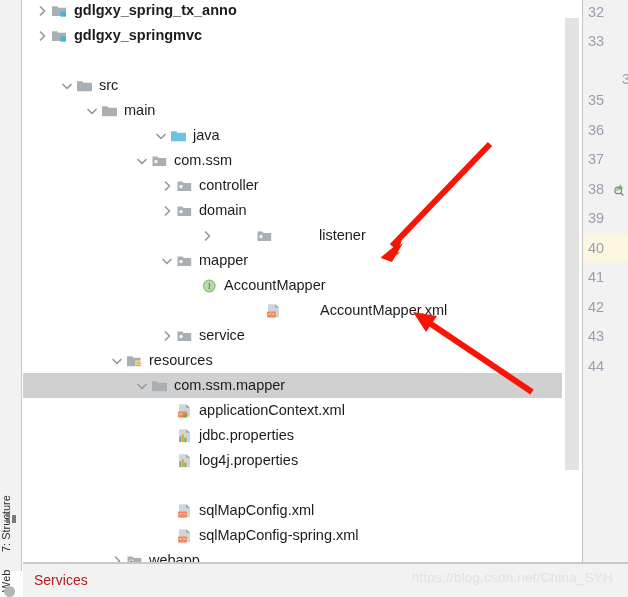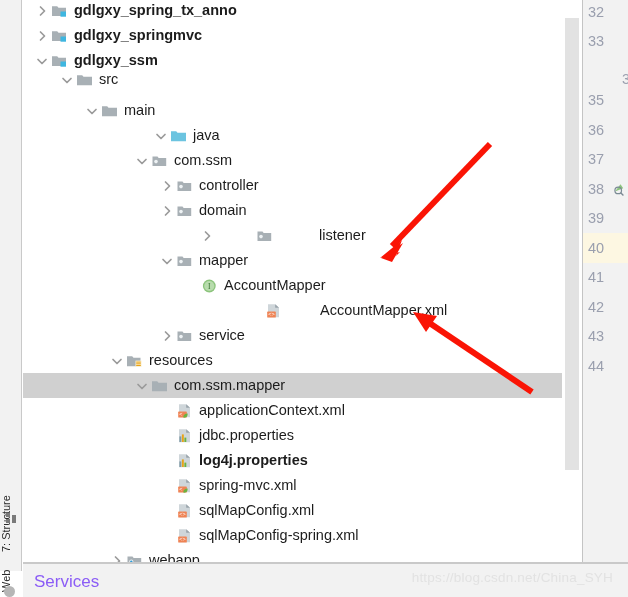--- a/index.html
+++ b/index.html
@@ -99,21 +99,21 @@
   }
   .gutter-badge{position:relative;width:14px;height:14px;}
 
   
   #status-bar{
     position:absolute;left:23px;top:563px;width:605px;height:34px;
     background:#f2f2f2;
   }
   #status-services{
     position:absolute;left:11px;top:9px;
-    font-size:17px;color:#8b5cf6;
+    font-size:14px;color:#b91c1c;
   }
   #watermark{
     position:absolute;right:15px;top:7px;
     font-size:13.5px;color:#e2e2e2;letter-spacing:.2px;
   }
   #status-top-line{
     position:absolute;left:23px;top:563px;width:605px;height:1px;background:#c9c9c9;
   }
 
   
@@ -158,36 +158,21 @@
         </svg>
       </span>
       <span class="ico">
         <svg width="18" height="16" viewBox="0 0 18 16">
           <path d="M1 3.2 h5.2 l1.3 1.6 H15 v8.2 H1 Z" fill="#a8b0b5"></path>
           <rect x="9.5" y="8.5" width="5.5" height="5.2" fill="#3eb6e0"></rect>
         </svg>
       </span>
       <span class="row-label bold">gdlgxy_springmvc</span>
     </div>
-    <div class="row" style="top: 48px;">
-      <span style="display:inline-block;width:12px;flex:0 0 12px;"></span>
-      <span class="chev">
-        <svg width="14" height="14" viewBox="0 0 14 14">
-          <path d="M3 5.5 L7 9.5 L11 5.5" fill="none" stroke="#9a9a9a" stroke-width="1.7" stroke-linecap="round" stroke-linejoin="round"></path>
-        </svg>
-      </span>
-      <span class="ico">
-        <svg width="18" height="16" viewBox="0 0 18 16">
-          <path d="M1 3.2 h5.2 l1.3 1.6 H15 v8.2 H1 Z" fill="#a8b0b5"></path>
-          <rect x="9.5" y="8.5" width="5.5" height="5.2" fill="#3eb6e0"></rect>
-        </svg>
-      </span>
-      <span class="row-label bold">gdlgxy_ssm</span>
-    </div>
-    <div class="row" style="top: 67px;">
+    <div class="row" style="top: 73px;">
       <span style="display:inline-block;width:37px;flex:0 0 37px;"></span>
       <span class="chev">
         <svg width="14" height="14" viewBox="0 0 14 14">
           <path d="M3 5.5 L7 9.5 L11 5.5" fill="none" stroke="#9a9a9a" stroke-width="1.7" stroke-linecap="round" stroke-linejoin="round"></path>
         </svg>
       </span>
       <span class="ico">
         <svg width="18" height="16" viewBox="0 0 18 16">
           <path d="M1 3.2 h5.2 l1.3 1.6 H16 v8.4 H1 Z" fill="#a8b0b5"></path>
         </svg>
@@ -390,47 +375,33 @@
         <svg width="18" height="16" viewBox="0 0 18 16">
           <path d="M3 1.2 h7.2 L14 4.8 v9.4 H3 Z" fill="#cfd6da"></path>
           <path d="M10.2 1.2 L14 4.8 h-3.8 Z" fill="#9aa4ab"></path>
           <rect x="3.4" y="8.4" width="1.9" height="5.6" fill="#7f9aa8"></rect>
           <rect x="5.9" y="6.4" width="1.9" height="7.6" fill="#e8a317"></rect>
           <rect x="8.4" y="9.6" width="1.9" height="4.4" fill="#6cb33f"></rect>
         </svg>
       </span>
       <span class="row-label">jdbc.properties</span>
     </div>
-    <div class="row" style="top: 448px; font-weight: bold;">
+    <div class="row" style="top: 448px;">
       <span style="display:inline-block;width:137px;flex:0 0 137px;"></span>
       <span class="chev"></span>
       <span class="ico">
         <svg width="18" height="16" viewBox="0 0 18 16">
           <path d="M3 1.2 h7.2 L14 4.8 v9.4 H3 Z" fill="#cfd6da"></path>
           <path d="M10.2 1.2 L14 4.8 h-3.8 Z" fill="#9aa4ab"></path>
           <rect x="3.4" y="8.4" width="1.9" height="5.6" fill="#7f9aa8"></rect>
           <rect x="5.9" y="6.4" width="1.9" height="7.6" fill="#e8a317"></rect>
           <rect x="8.4" y="9.6" width="1.9" height="4.4" fill="#6cb33f"></rect>
         </svg>
       </span>
       <span class="row-label">log4j.properties</span>
-    </div>
-    <div class="row" style="top: 473px;">
-      <span style="display:inline-block;width:137px;flex:0 0 137px;"></span>
-      <span class="chev"></span>
-      <span class="ico">
-        <svg width="18" height="16" viewBox="0 0 18 16">
-          <path d="M3 1.2 h7.2 L14 4.8 v9.4 H3 Z" fill="#cfd6da"></path>
-          <path d="M10.2 1.2 L14 4.8 h-3.8 Z" fill="#9aa4ab"></path>
-          <rect x="2.2" y="8.6" width="8.6" height="6" rx="0.6" fill="#ef8354"></rect>
-          <text x="4.8" y="13.4" font-size="5.4" font-family="Liberation Sans, sans-serif" fill="#ffffff" text-anchor="middle">&lt;</text>
-          <path d="M7.2 14.6 c0-3 2.6-4.2 4.4-4 0.4 2.6-1.2 4.6-4.4 4 Z" fill="#6cb33f"></path>
-        </svg>
-      </span>
-      <span class="row-label">spring-mvc.xml</span>
     </div>
     <div class="row" style="top: 498px;">
       <span style="display:inline-block;width:137px;flex:0 0 137px;"></span>
       <span class="chev"></span>
       <span class="ico">
         <svg width="18" height="16" viewBox="0 0 18 16">
           <path d="M3 1.2 h7.2 L14 4.8 v9.4 H3 Z" fill="#cfd6da"></path>
           <path d="M10.2 1.2 L14 4.8 h-3.8 Z" fill="#9aa4ab"></path>
           <rect x="2.2" y="8.6" width="8.6" height="6" rx="0.6" fill="#ef8354"></rect>
           <text x="6.5" y="13.2" font-size="5.4" font-family="Liberation Sans, sans-serif" fill="#ffffff" text-anchor="middle">&lt;&gt;</text>

